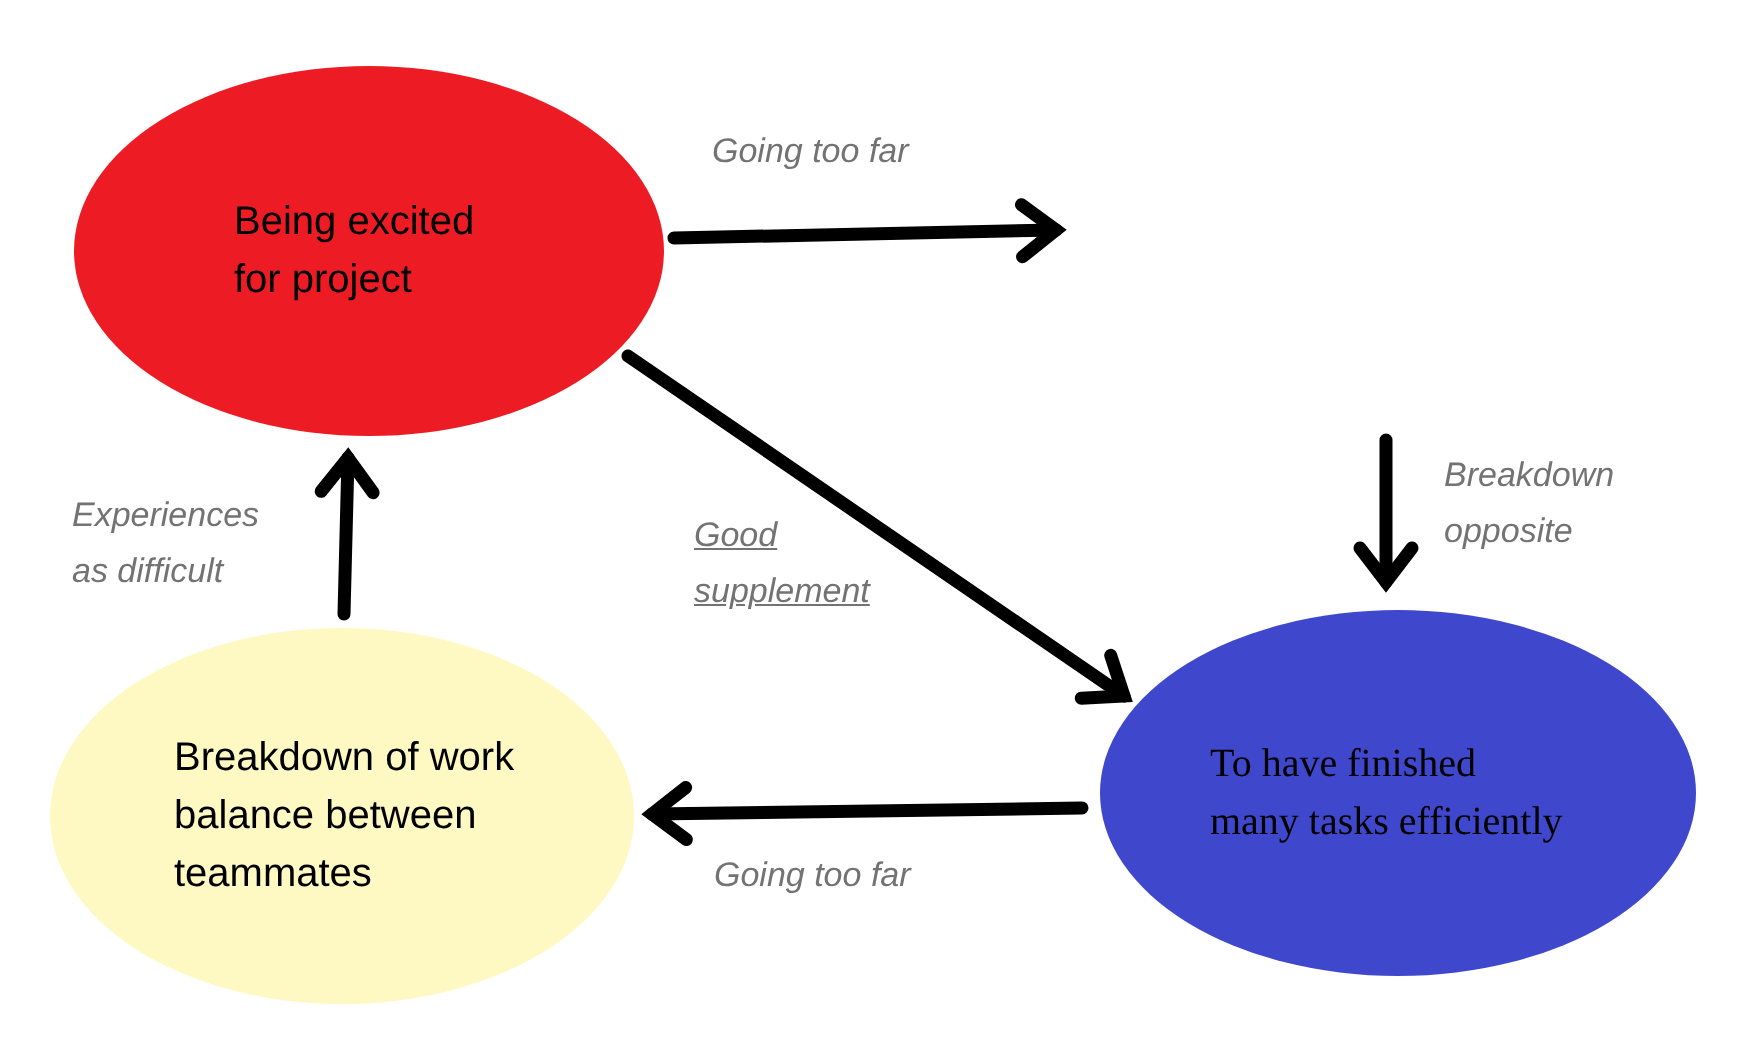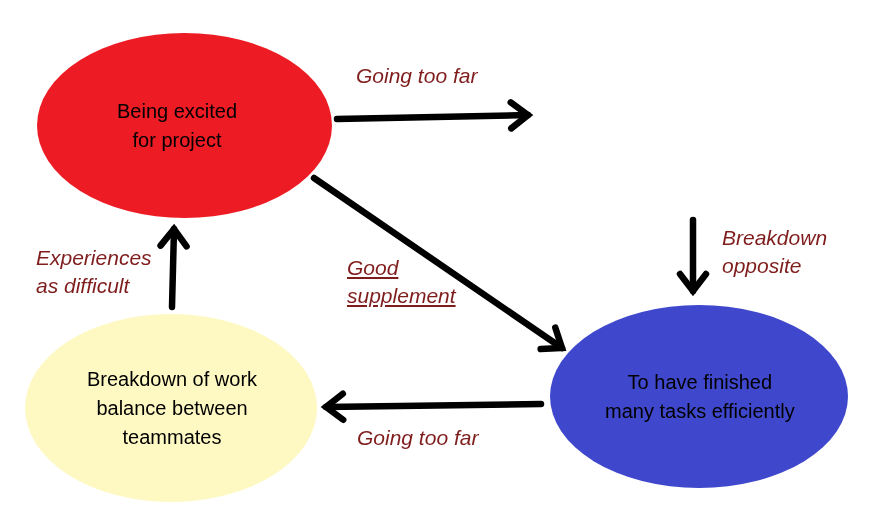--- a/index.html
+++ b/index.html
@@ -30,32 +30,32 @@
     border-radius: 50%;
     display: flex;
     align-items: center;
     box-sizing: border-box;
   }
   .node-label {
     font-size: 20px;
     line-height: 29px;
     color: #000000;
     white-space: pre-line;
-    text-align: center;
+    text-align: left;
   }
   .node-red    { left: 37px;  top: 33px;  width: 295px; height: 185px; padding-left: 80px; }
   .node-green  { left: 537px; top: 33px;  width: 295px; height: 182px; padding-left: 78px; }
-  .node-blue   { left: 550px; top: 305px; width: 298px; height: 183px; padding-left: 55px; }
+  .node-blue   { left: 550px; top: 305px; width: 298px; height: 183px; padding-left: 55px; font-family: Liberation Serif, serif; }
   .node-yellow { left: 25px;  top: 314px; width: 292px; height: 188px; padding-left: 62px; }
   .edge-label {
     position: absolute;
     font-style: italic;
-    font-size: 21px;
+    font-size: 17px;
     line-height: 28px;
-    color: #7f1d1d;
+    color: #737373;
     white-space: pre-line;
   }
   .el-going-top    { left: 356px; top: 62px; }
   .el-positive     { left: 722px; top: 224px; }
   .el-good         { left: 347px; top: 254px; text-decoration: underline; }
   .el-going-bottom { left: 357px; top: 424px; }
   .el-experiences  { left: 36px;  top: 244px; }
 </style>
 </head>
 <body>

